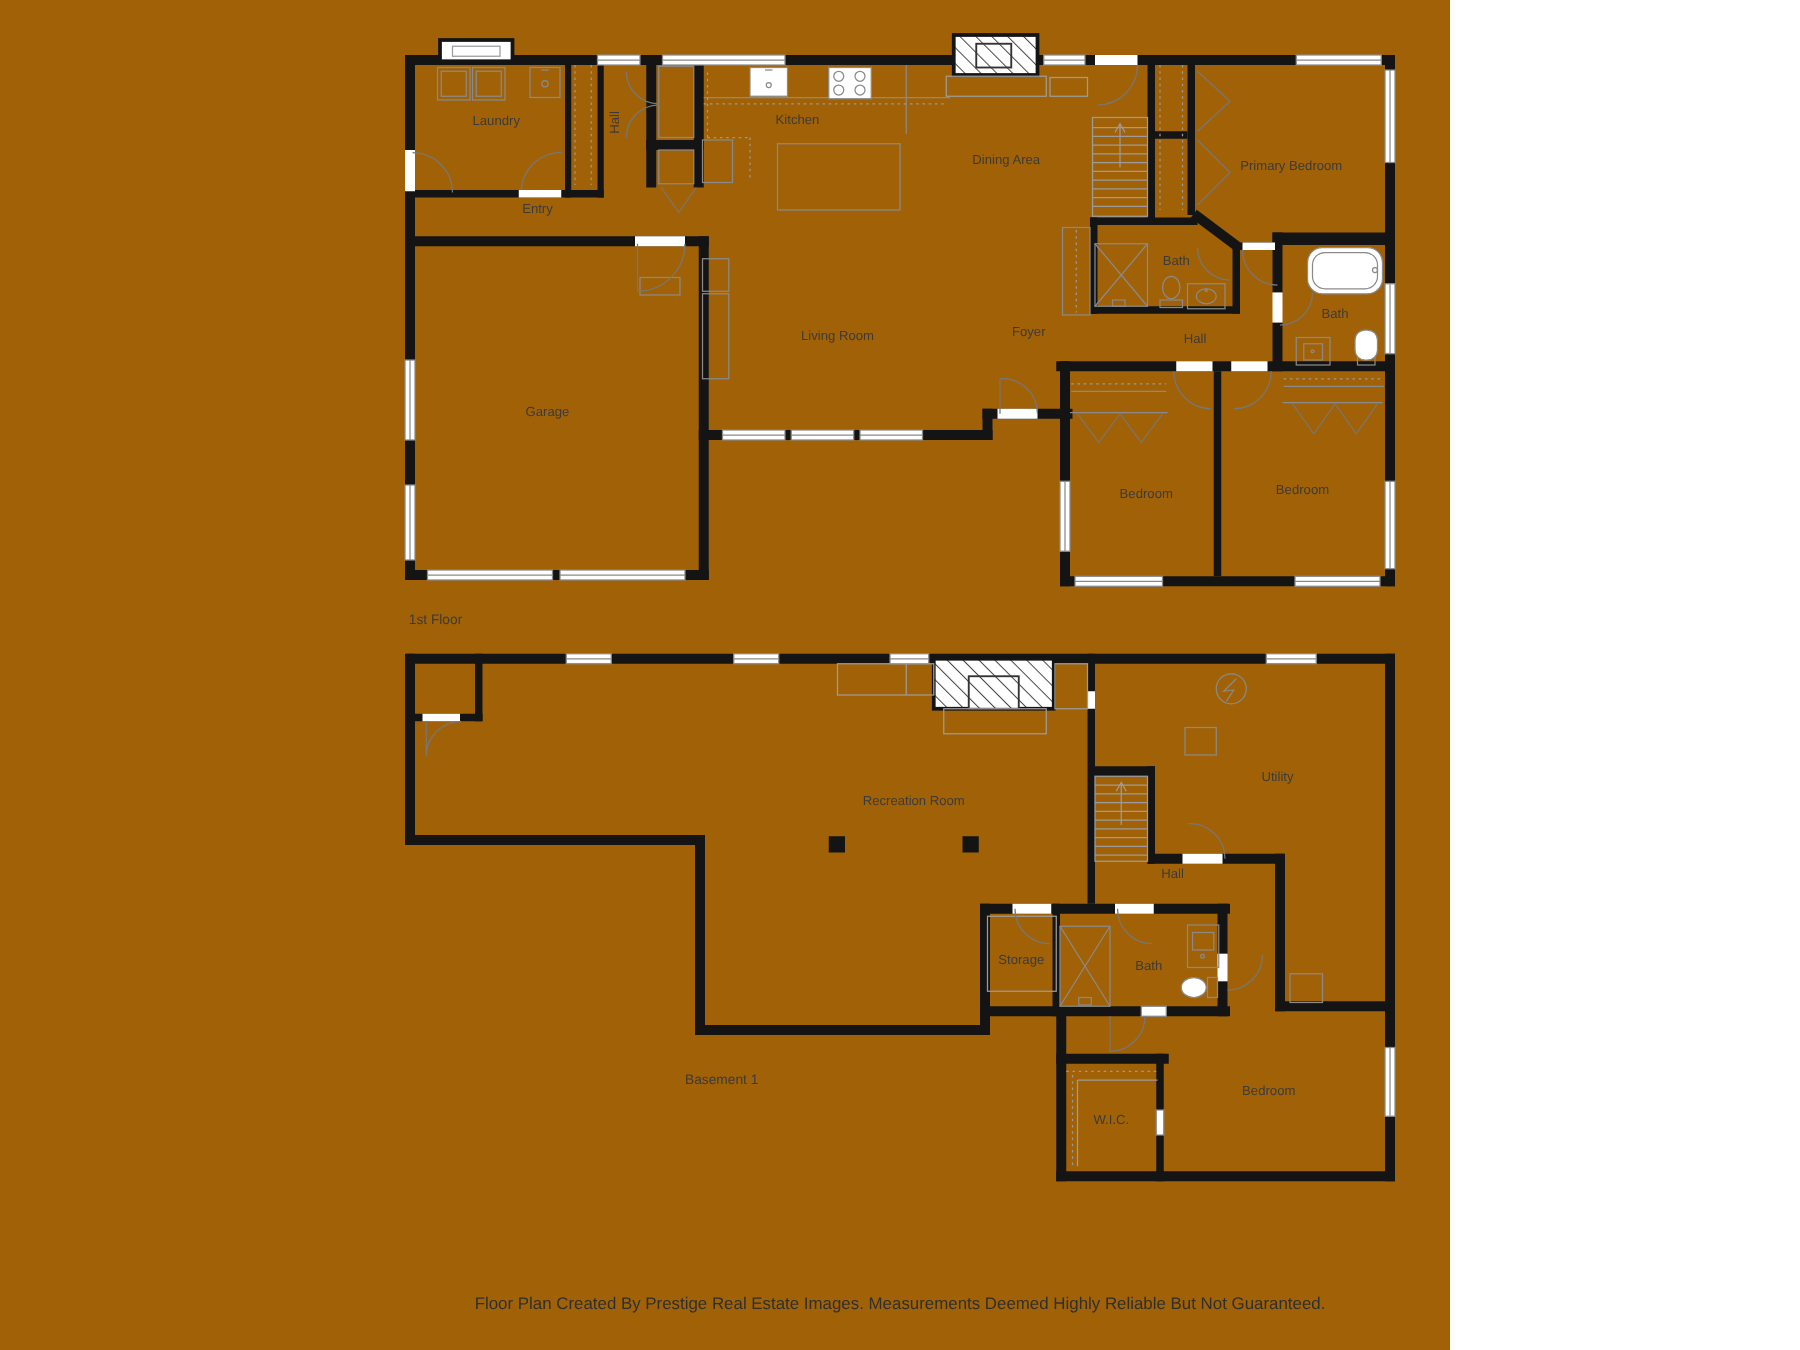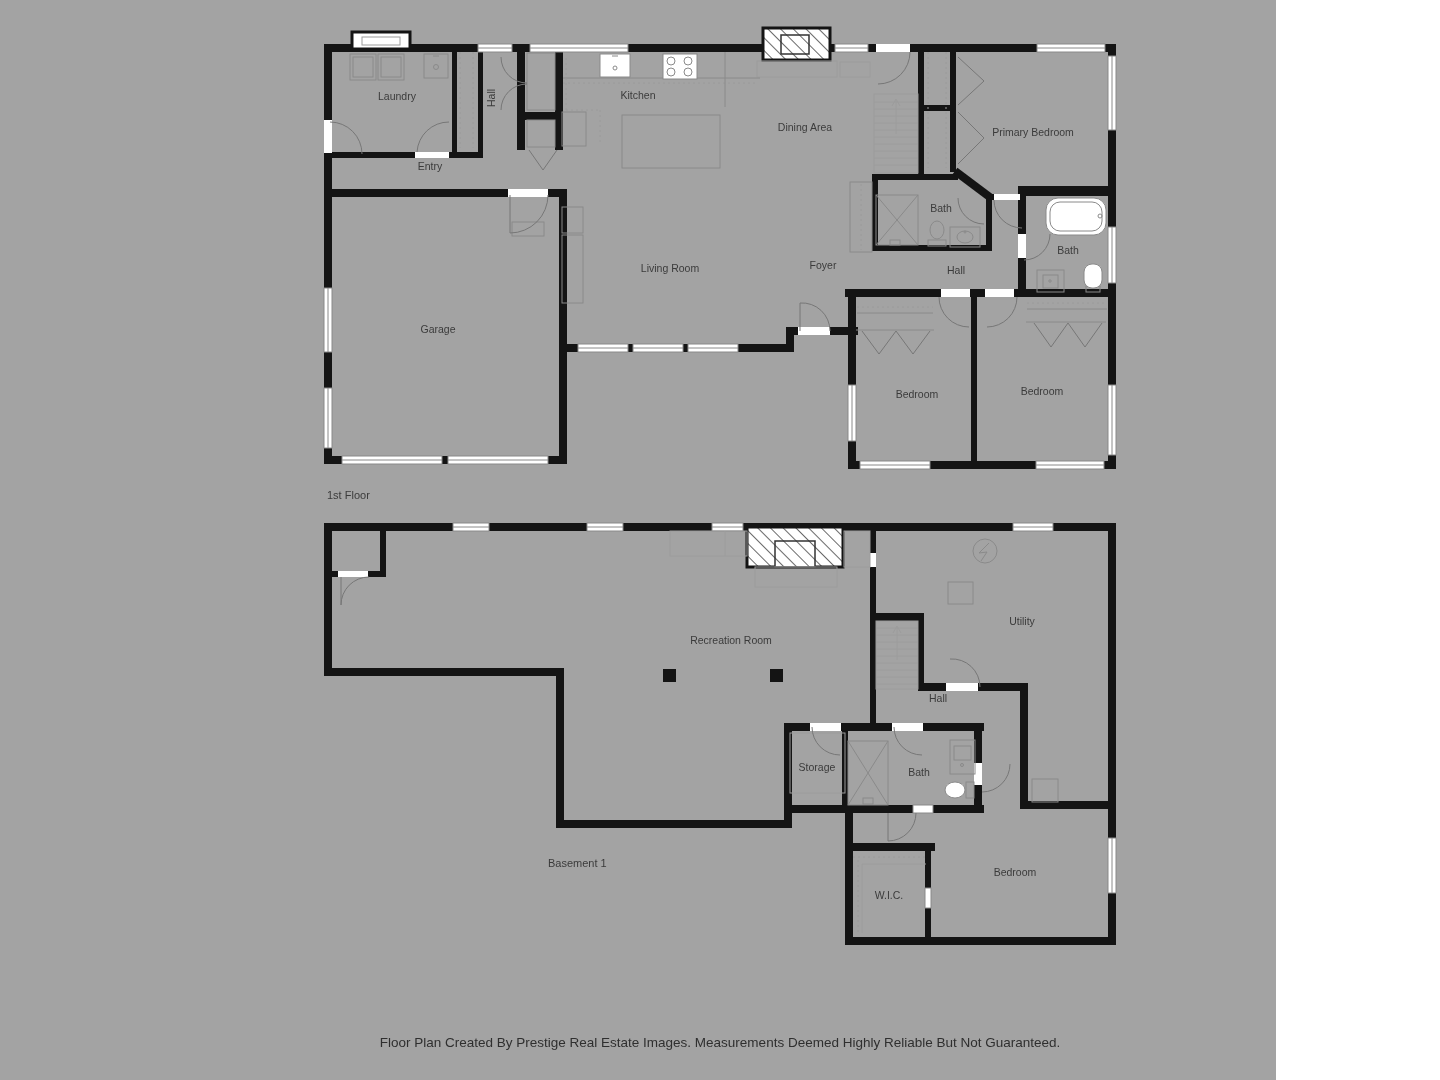--- a/index.html
+++ b/index.html
@@ -1,17 +1,17 @@
 <!DOCTYPE html>
 <html><head>
 <meta charset="utf-8">
 <style>
   html,body{margin:0;padding:0;background:#ffffff;}
   .canvas{
-    position:relative;width:1276px;height:1080px;background:#a3a3a3;
+    position:relative;width:1160px;height:1080px;background:#a16207;
     font-family:"Liberation Sans", sans-serif;overflow:hidden;
   }
   svg{position:absolute;left:0;top:0;}
   text{fill:#3b3b3b;font-size:10.5px;font-family:"Liberation Sans",sans-serif;}
   text.floor-title{font-size:11px;}
   text.footer{font-size:13.5px;fill:#2f2f2f;}
   .wall{fill:#141414;}
   .fix{stroke:#8a8a8a;fill:none;stroke-width:1;}
   .fixw{stroke:#8a8a8a;fill:#ffffff;stroke-width:1;}
   .thin{stroke:#9c9c9c;fill:none;stroke-width:1;}

